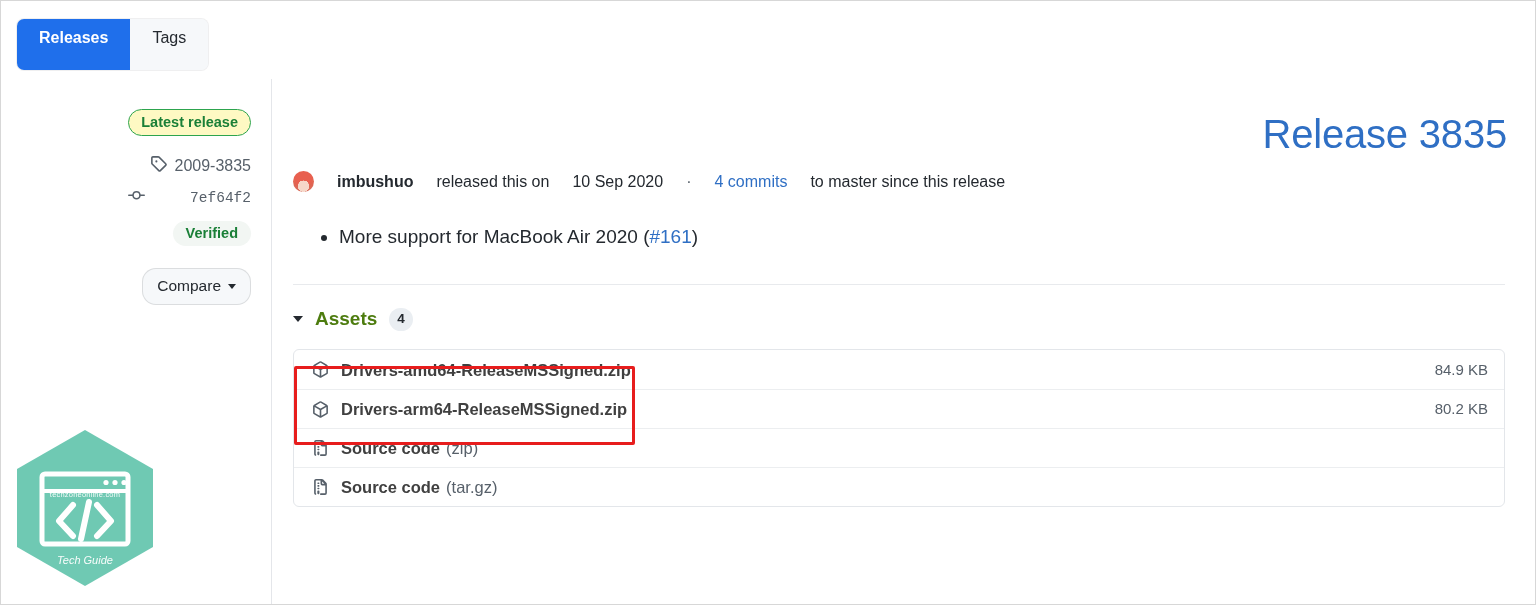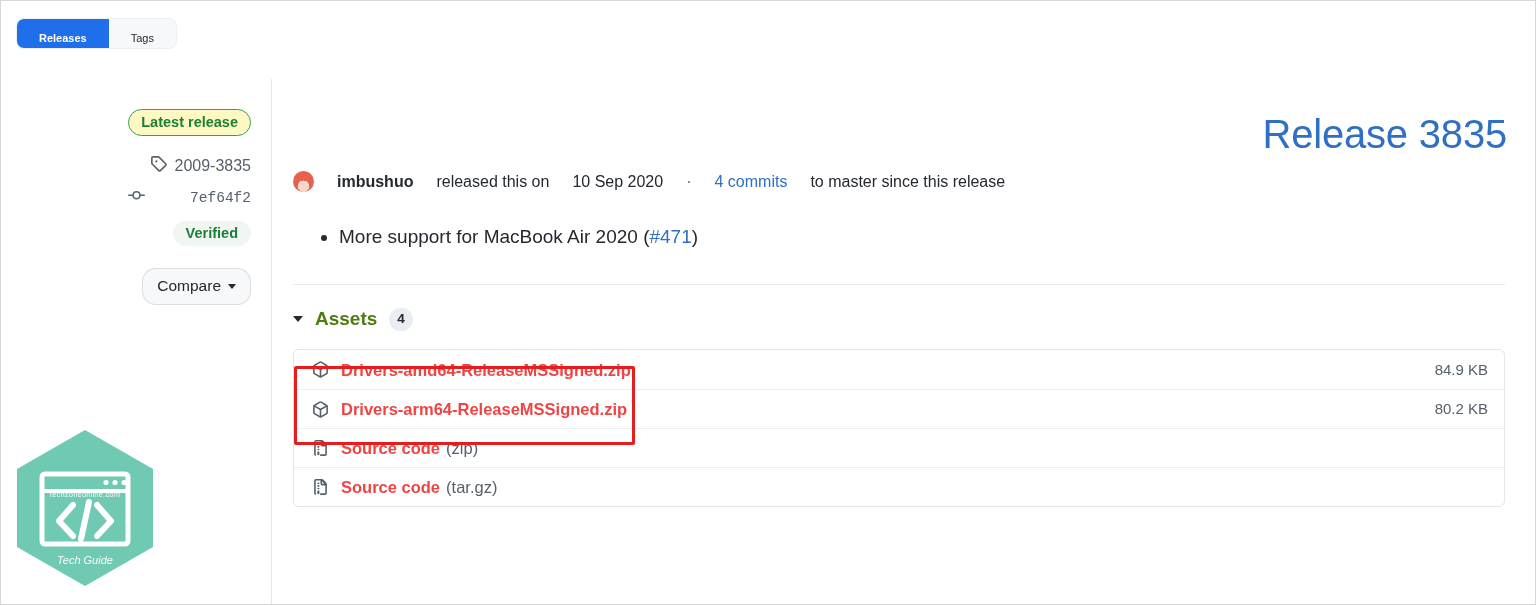--- a/index.html
+++ b/index.html
@@ -22,22 +22,22 @@
   .tabbar {
     position: absolute;
     left: 16px; top: 18px;
     display: flex;
     border-radius: 7px;
     overflow: hidden;
     background: #f6f8fa;
     box-shadow: 0 0 0 1px rgba(27,31,36,0.07);
   }
   .tab {
-    padding: 9px 22px 0 22px;
-    font-size: 11px;
+    padding: 9px 22px 22px 22px;
+    font-size: 16px;
     line-height: 20px;
     color: #24292f;
     background: #f6f8fa;
     cursor: pointer;
     white-space: nowrap;
   }
   .tab.active {
     background: #1f6feb;
     color: #ffffff;
     font-weight: 700;
@@ -235,21 +235,21 @@
     margin-right: 12px;
     color: #57606a;
     display: flex;
     align-items: center;
     justify-content: center;
   }
   .asset-name {
     font-size: 16.5px;
     line-height: 22px;
     font-weight: 700;
-    color: #ef4444;
+    color: #404040;
     white-space: nowrap;
   }
   .asset-name.plain { font-weight: 700; }
   .asset-suffix {
     font-size: 16.5px;
     line-height: 22px;
     color: #57606a;
     font-weight: 400;
     margin-left: 6px;
   }
@@ -359,21 +359,21 @@
       <b>imbushuo</b>
       <span>released this on</span>
       <span>10 Sep 2020</span>
       <span class="dot">·</span>
       <span class="lnk">4 commits</span>
       <span>to master since this release</span>
     </div>
 
     <ul class="body-list">
       <li>
-        <span>More support for MacBook Air 2020 (</span><span class="lnk">#471</span><span>)</span>
+        <span>More support for MacBook Air 2020 (</span><span class="lnk">#161</span><span>)</span>
       </li>
     </ul>
 
     <div class="hr"></div>
 
     <div class="assets-head">
       <span class="assets-caret"></span>
       <span class="assets-title">Assets</span>
       <span class="assets-count">4</span>
     </div>

